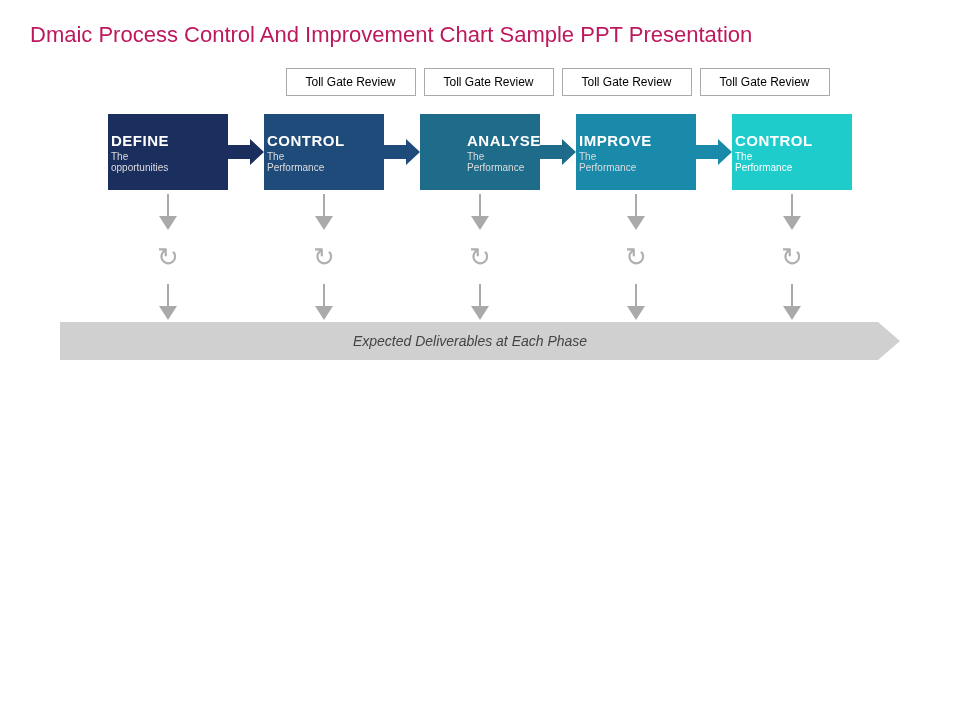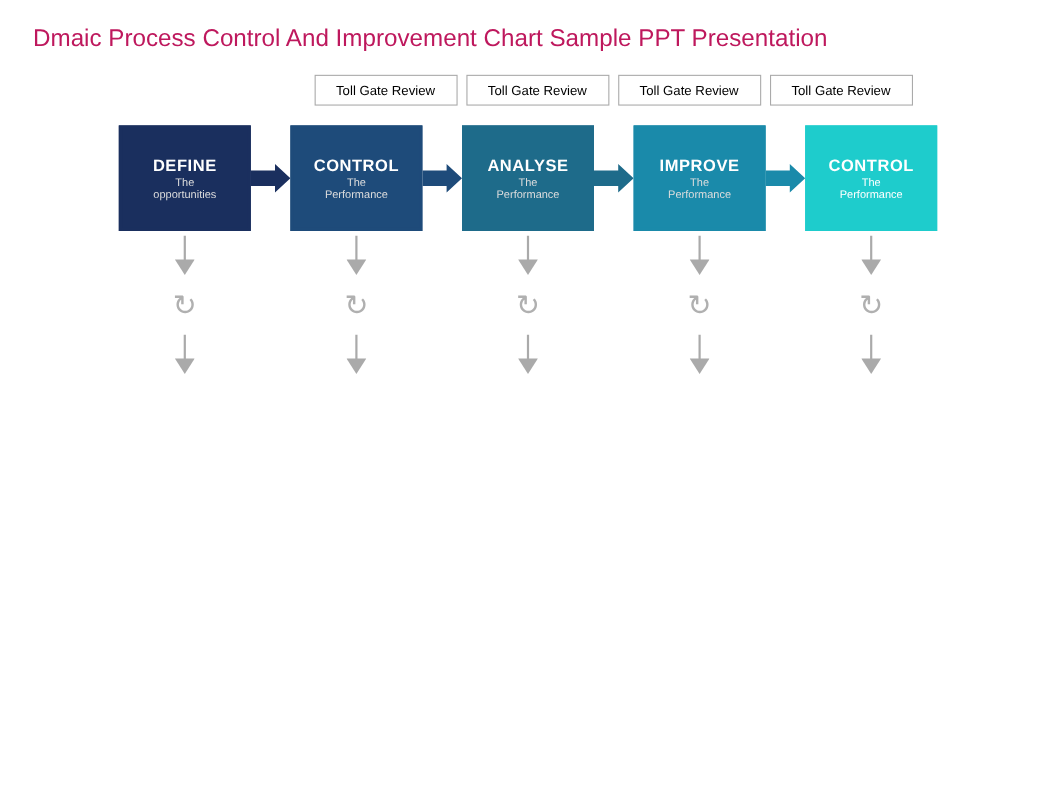--- a/index.html
+++ b/index.html
@@ -51,24 +51,23 @@
       margin-bottom: 0px;
     }
 
     .dmaic-item {
       display: flex;
       align-items: center;
     }
 
     .dmaic-box {
       width: 120px;
-      height: 96px;
+      height: 76px;
       display: flex;
       flex-direction: column;
-      align-items: center;
       justify-content: center;
       border: 3px solid;
       position: relative;
     }
 
     .dmaic-box .title {
       font-size: 15px;
       font-weight: bold;
       color: #ffffff;
       letter-spacing: 0.5px;
@@ -104,20 +103,21 @@
       background-color: #1a2f5e;
       border-color: #1a2f5e;
     }
     .measure-box {
       background-color: #1e4b7a;
       border-color: #1e4b7a;
     }
     .analyse-box {
       background-color: #1e6b8a;
       border-color: #1e6b8a;
+      padding-left: 44px;
     }
     .improve-box {
       background-color: #1a8aaa;
       border-color: #1a8aaa;
     }
     .control-box {
       background-color: #1ecccc;
       border-color: #1ecccc;
     }
     .control-box .title, .control-box .sub, .control-box .sub2 {
@@ -380,14 +380,19 @@
     </div>
     <div class="down-arrow-gap"></div>
     <div class="down-arrow-cell">
       <svg class="down-arrow-svg" viewBox="0 0 18 36" xmlns="http://www.w3.org/2000/svg">
         <line x1="9" y1="0" x2="9" y2="28" stroke="#aaaaaa" stroke-width="2"></line>
         <polygon points="0,22 9,36 18,22" fill="#aaaaaa"></polygon>
       </svg>
     </div>
   </div>
 
+  <div class="banner-row">
+    <div class="banner-arrow">
+      <span>Expected Deliverables at Each Phase</span>
+    </div>
+  </div>
 
 </div>
 
 </body></html>

